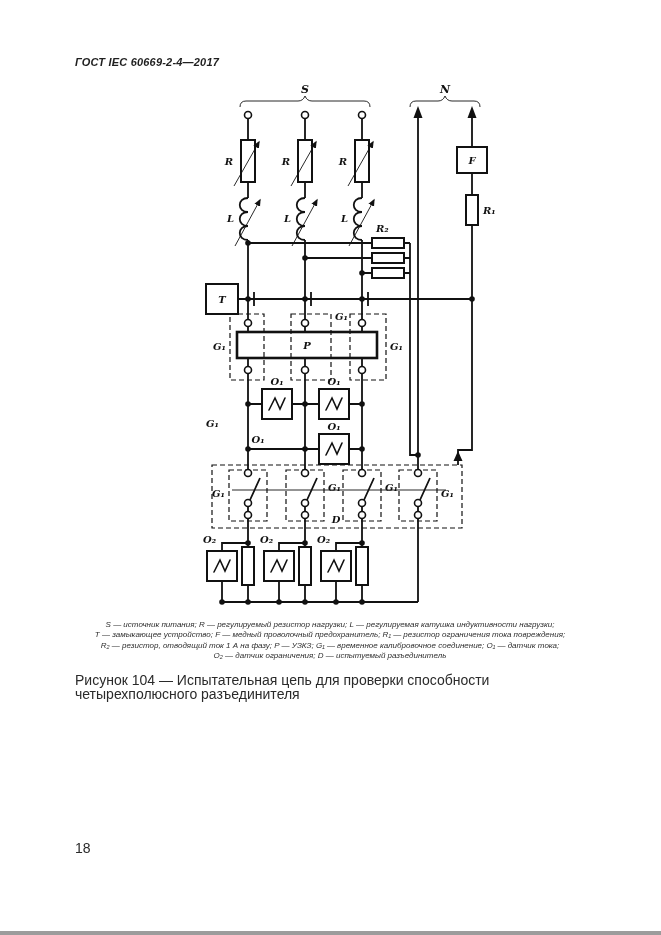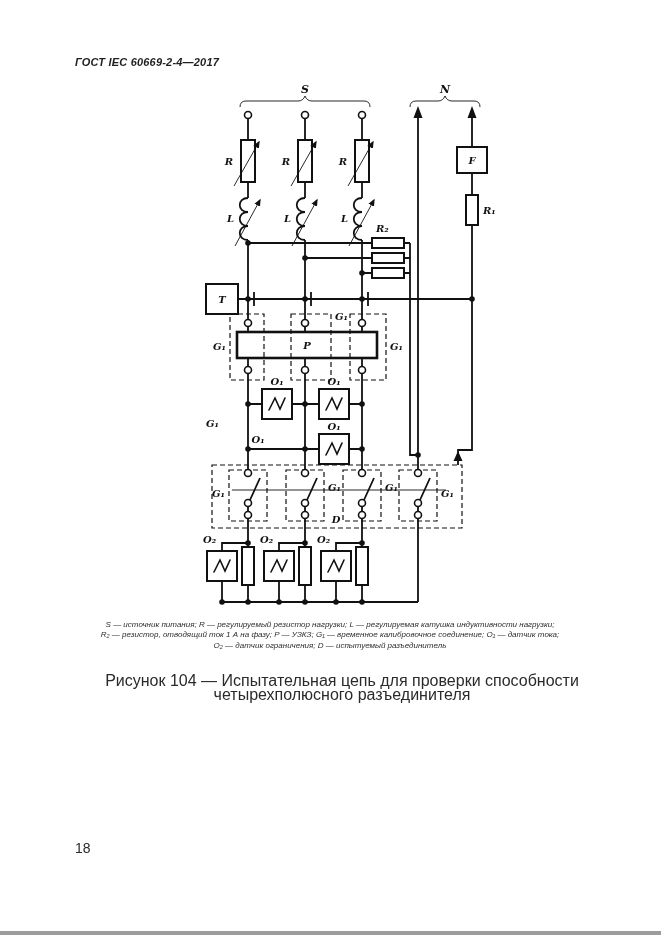--- a/index.html
+++ b/index.html
@@ -15,22 +15,22 @@
   .dashed{stroke:#111;stroke-width:1.2;fill:none;stroke-dasharray:5 3;}
   .term{stroke:#111;stroke-width:1.6;fill:#fff;}
   .dot{fill:#111;}
   .zig{stroke:#111;stroke-width:1.6;fill:none;stroke-linecap:round;}
   .lbl{font-family:"DejaVu Serif","Liberation Serif",serif;font-style:italic;
        font-weight:bold;font-size:10px;fill:#111;}
   .lbl-big{font-family:"DejaVu Serif","Liberation Serif",serif;font-style:italic;
        font-weight:bold;font-size:11px;fill:#111;}
   #legend{position:absolute;left:65px;top:612px;width:530px;text-align:center;
         font-size:8px;line-height:10.4px;color:#2d2d2d;font-style:italic;margin-top:8px;}
-  #caption{position:absolute;left:82px;top:674px;width:520px;text-align:center;
-        font-size:16px;line-height:13.5px;color:#2a2a2a;}
+  #caption{position:absolute;left:75px;top:674px;width:520px;
+        font-size:14px;line-height:13.5px;color:#2a2a2a;}
   #page-number{position:absolute;left:75px;top:840px;font-size:14px;color:#2a2a2a;}
   #page-edge{position:absolute;left:0;bottom:0;width:100%;height:4px;background:#9c9c9c;}
 </style>
 </head>
 <body>
 
 <div id="page">
 
   <div id="doc-header">ГОСТ IEC 60669-2-4—2017</div>
 
@@ -220,20 +220,21 @@
 
     <g>
       <circle class="term" cx="248" cy="115" r="3.5"></circle>
       <circle class="term" cx="305" cy="115" r="3.5"></circle>
       <circle class="term" cx="362" cy="115" r="3.5"></circle>
     </g>
   </svg>
 
   <div id="legend">
     <div>S — источник питания; R — регулируемый резистор нагрузки; L — регулируемая катушка индуктивности нагрузки;</div>
+    <div>T — замыкающее устройство; F — медный проволочный предохранитель; R₁ — резистор ограничения тока повреждения;</div>
     <div>R₂ — резистор, отводящий ток 1 А на фазу; P — УЗКЗ; G₁ — временное калибровочное соединение; O₁ — датчик тока;</div>
     <div>O₂ — датчик ограничения; D — испытуемый разъединитель</div>
   </div>
 
   <div id="caption">
     <div>Рисунок 104 — Испытательная цепь для проверки способности четырехполюсного разъединителя</div>
   </div>
 
   <div id="page-number">18</div>
   <div id="page-edge"></div>

